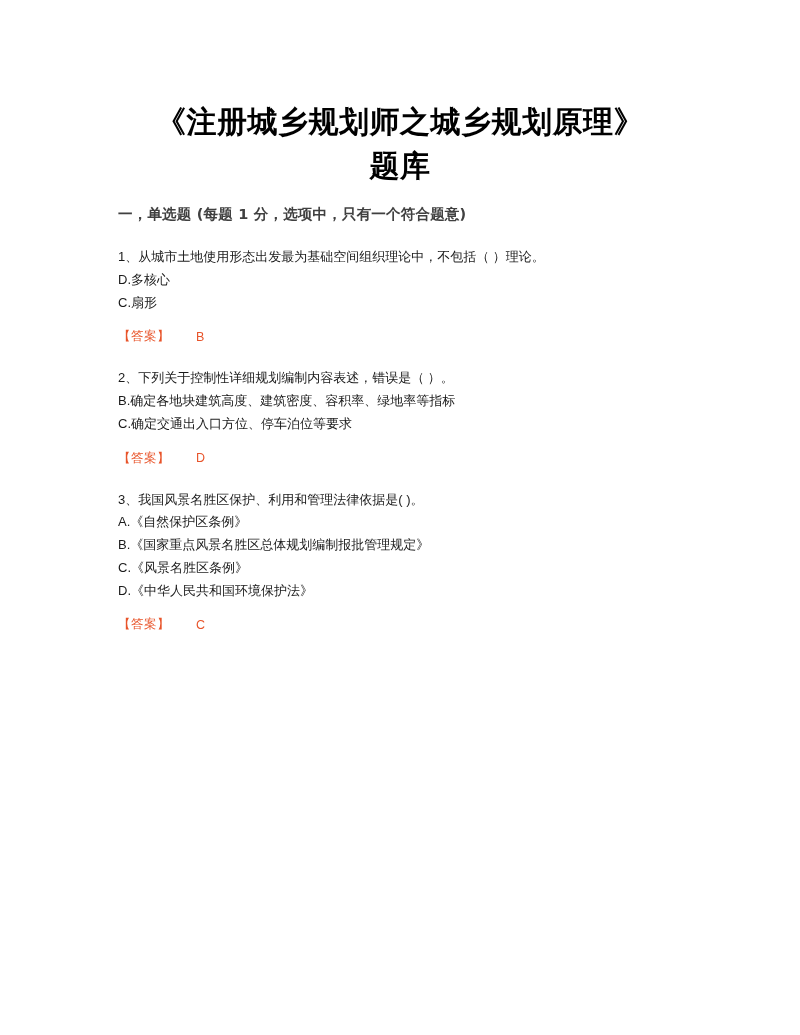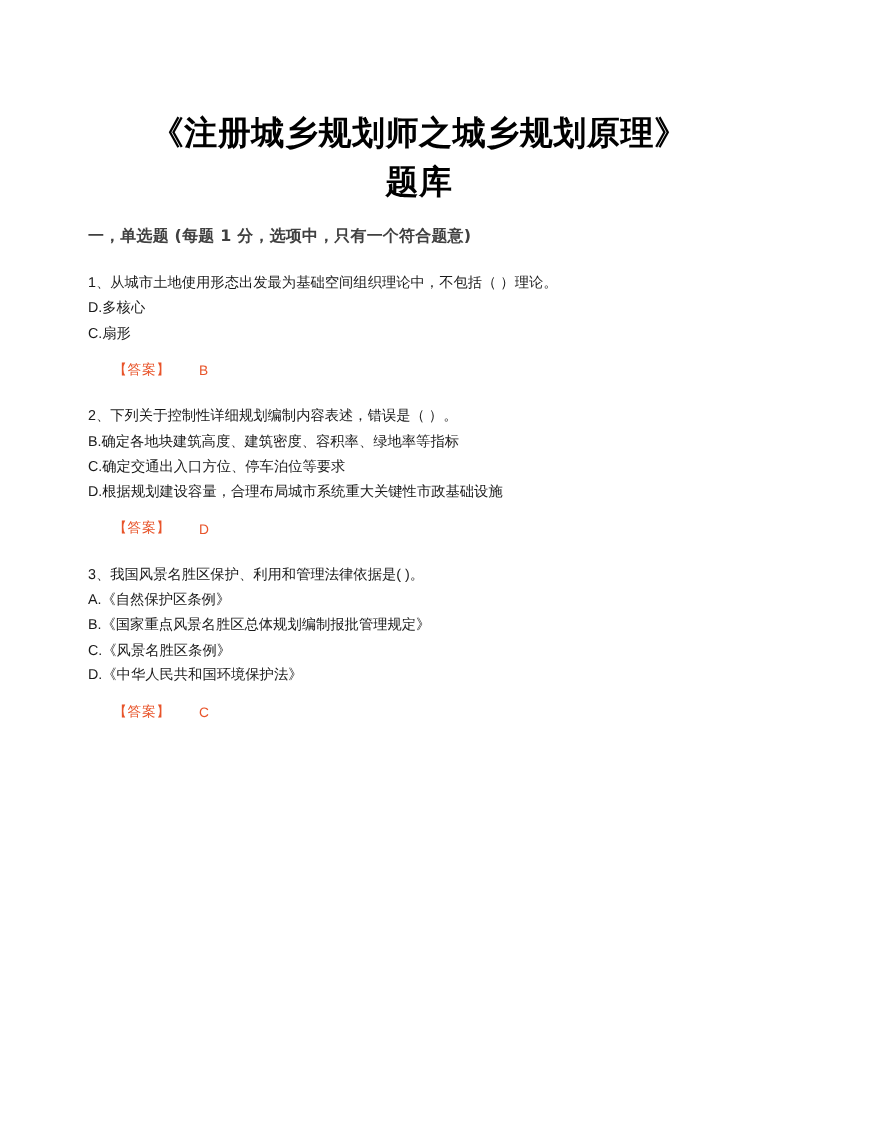--- a/index.html
+++ b/index.html
@@ -10,21 +10,21 @@
   body {
     width: 800px;
     min-height: 1035px;
     font-family: "Liberation Sans", "DejaVu Sans", sans-serif;
     color: #000000;
   }
   .page {
     width: 800px;
     min-height: 1035px;
     box-sizing: border-box;
-    padding: 100px 118px 40px 80px;
+    padding: 100px 118px 40px 118px;
     position: relative;
   }
   .doc-title {
     text-align: center;
     font-family: "DejaVu Serif", "Liberation Serif", serif;
     font-weight: bold;
     font-size: 30px;
     line-height: 1.45;
     letter-spacing: 0.5px;
     color: #000;
@@ -57,21 +57,20 @@
   .answer-row {
     margin-top: 14px;
     font-size: 12.5px;
     display: flex;
     align-items: center;
     gap: 26px;
   }
   .answer-label {
     color: #e8542a;
     letter-spacing: 0.5px;
-    margin-left: 23px;
   }
   .answer-value {
     color: #e8542a;
     font-weight: normal;
   }
 </style>
 </head>
 <body>
 
 <div class="page">
@@ -90,21 +89,20 @@
     <div class="answer-row">
       <span class="answer-label">【答案】</span>
       <span class="answer-value">B</span>
     </div>
   </div>
 
   <div class="question-block">
     <div class="q-stem">2、下列关于控制性详细规划编制内容表述，错误是（    ）。</div>
     <div class="q-option">B.确定各地块建筑高度、建筑密度、容积率、绿地率等指标</div>
     <div class="q-option">C.确定交通出入口方位、停车泊位等要求</div>
-    <div class="q-option">D.根据规划建设容量，合理布局城市系统重大关键性市政基础设施</div>
     <div class="answer-row">
       <span class="answer-label">【答案】</span>
       <span class="answer-value">D</span>
     </div>
   </div>
 
   <div class="question-block">
     <div class="q-stem">3、我国风景名胜区保护、利用和管理法律依据是( )。</div>
     <div class="q-option">A.《自然保护区条例》</div>
     <div class="q-option">B.《国家重点风景名胜区总体规划编制报批管理规定》</div>

